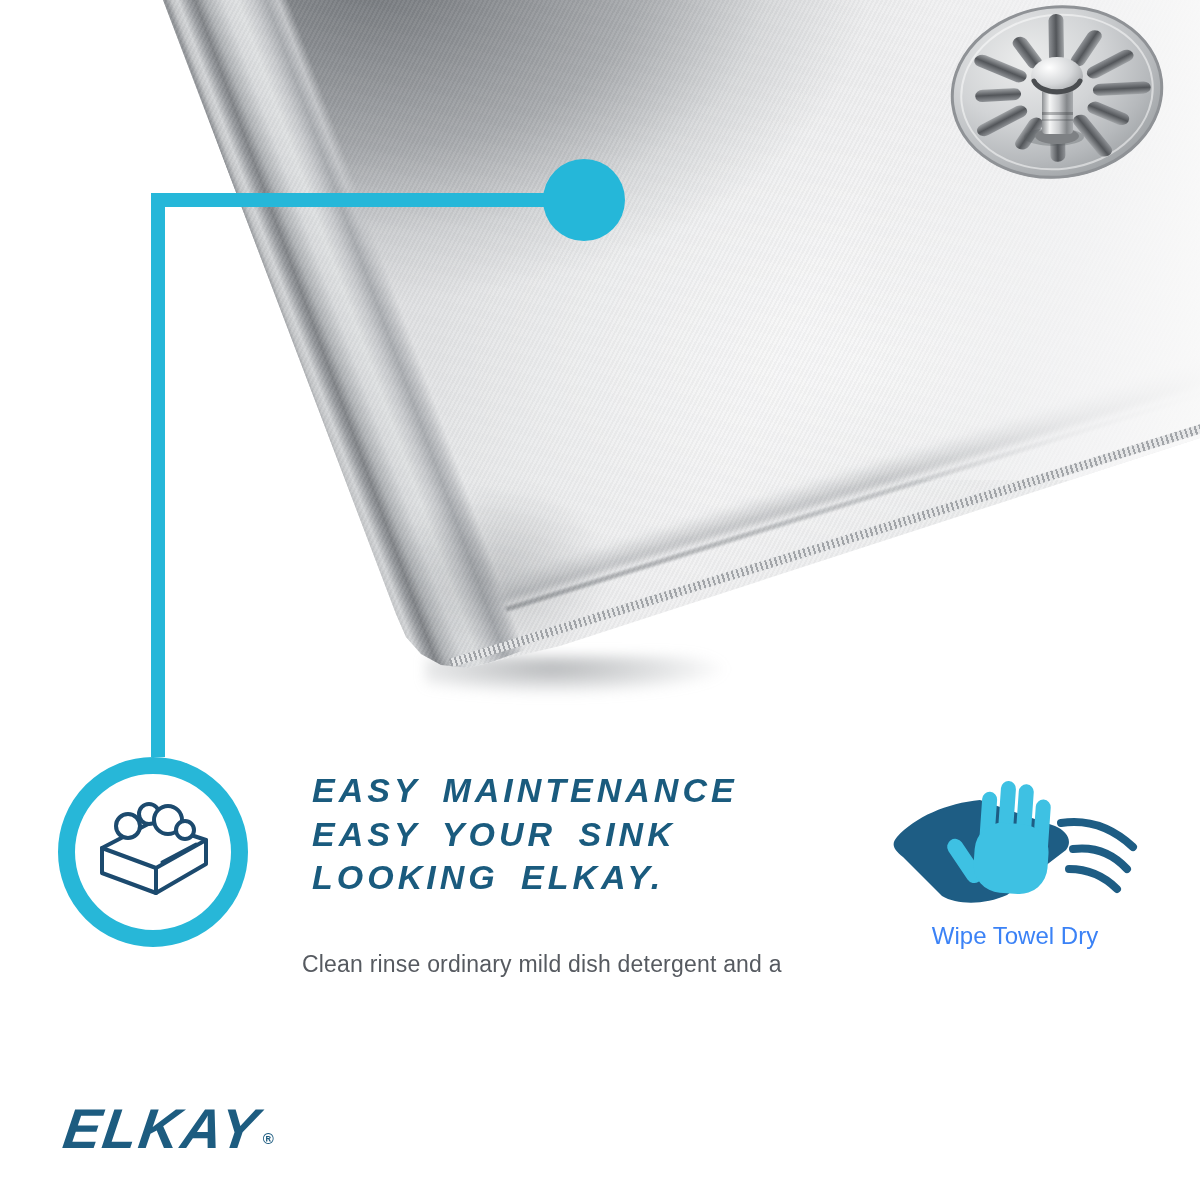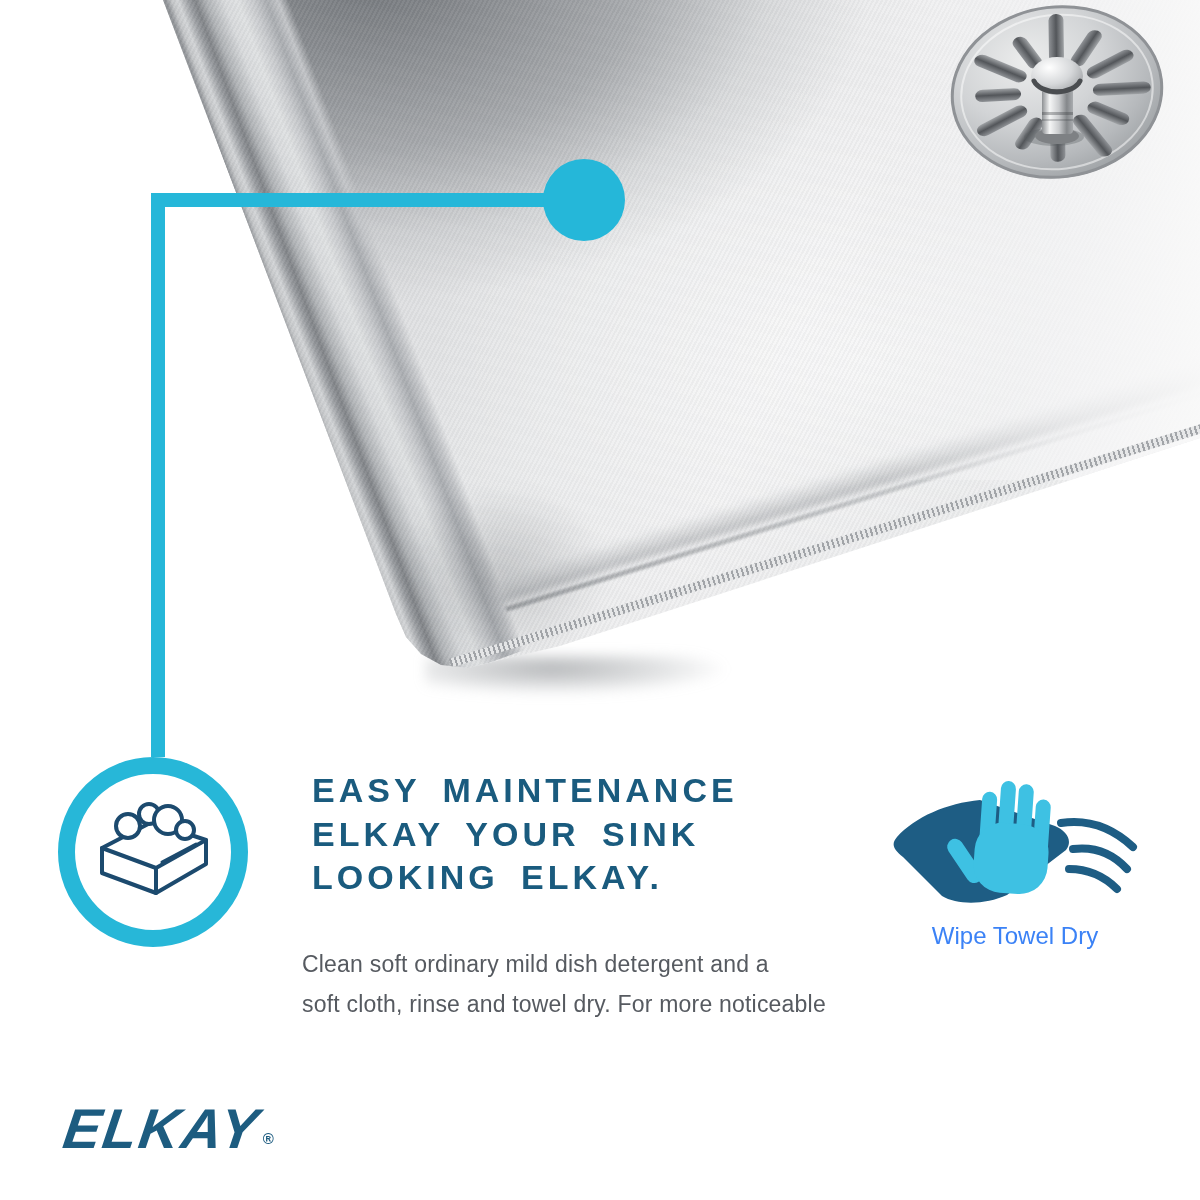--- a/index.html
+++ b/index.html
@@ -77,21 +77,21 @@
     left:58px;top:757px;width:190px;height:190px;box-sizing:border-box;
     border:17px solid #27b7d8;border-radius:50%;background:#ffffff;
     display:flex;align-items:center;justify-content:center;
   }
 
   
   .headline{
     left:312px;top:769px;color:#1a5b7e;font-weight:bold;
     font-size:34px;line-height:43.5px;letter-spacing:4px;word-spacing:9px;
   }
-  .headline span{display:block;}
+  .headline span{display:block;font-style:italic;}
   .body-copy{
     left:302px;top:944px;color:#565a60;font-size:23px;line-height:40px;letter-spacing:.2px;
   }
   .body-copy span{display:block;}
 
   
   .wipe-icon{left:885px;top:765px;}
   .wipe-label{
     left:875px;top:922px;width:280px;text-align:center;
     color:#3b82f6;font-size:24px;font-weight:300;
@@ -215,27 +215,26 @@
       <circle cx="36" cy="30" r="12"></circle>
       <circle cx="57" cy="18" r="10"></circle>
       <circle cx="76" cy="24" r="14"></circle>
       <circle cx="93" cy="34" r="9"></circle>
     </g>
   </svg>
 </div>
 
 <div class="abs headline">
   <span>EASY MAINTENANCE</span>
-  <span>ELKAY YOUR SINK</span>
+  <span>EASY YOUR SINK</span>
   <span>LOOKING ELKAY.</span>
 </div>
 
 <div class="abs body-copy">
-  <span>Clean soft ordinary mild dish detergent and a</span>
-  <span>soft cloth, rinse and towel dry. For more noticeable</span>
+  <span>Clean rinse ordinary mild dish detergent and a</span>
 </div>
 
 <svg class="abs wipe-icon" width="260" height="160" viewBox="0 0 260 160">
   <path d="M12,72 C30,52 62,38 95,35 L170,61 C182,66 188,76 181,85 L122,130 C100,140 72,140 57,131 L18,92 C8,84 6,79 12,72 Z" fill="#1e5d84"></path>
   <g transform="rotate(4 120 80)" fill="#3ec1e3">
     <rect x="64" y="74" width="16" height="50" rx="8" transform="rotate(-38 76 86)"></rect>
     <rect x="94" y="28" width="15" height="58" rx="7.5"></rect>
     <rect x="112" y="16" width="15" height="70" rx="7.5"></rect>
     <rect x="130" y="18" width="15" height="68" rx="7.5"></rect>
     <rect x="148" y="32" width="15" height="55" rx="7.5"></rect>

